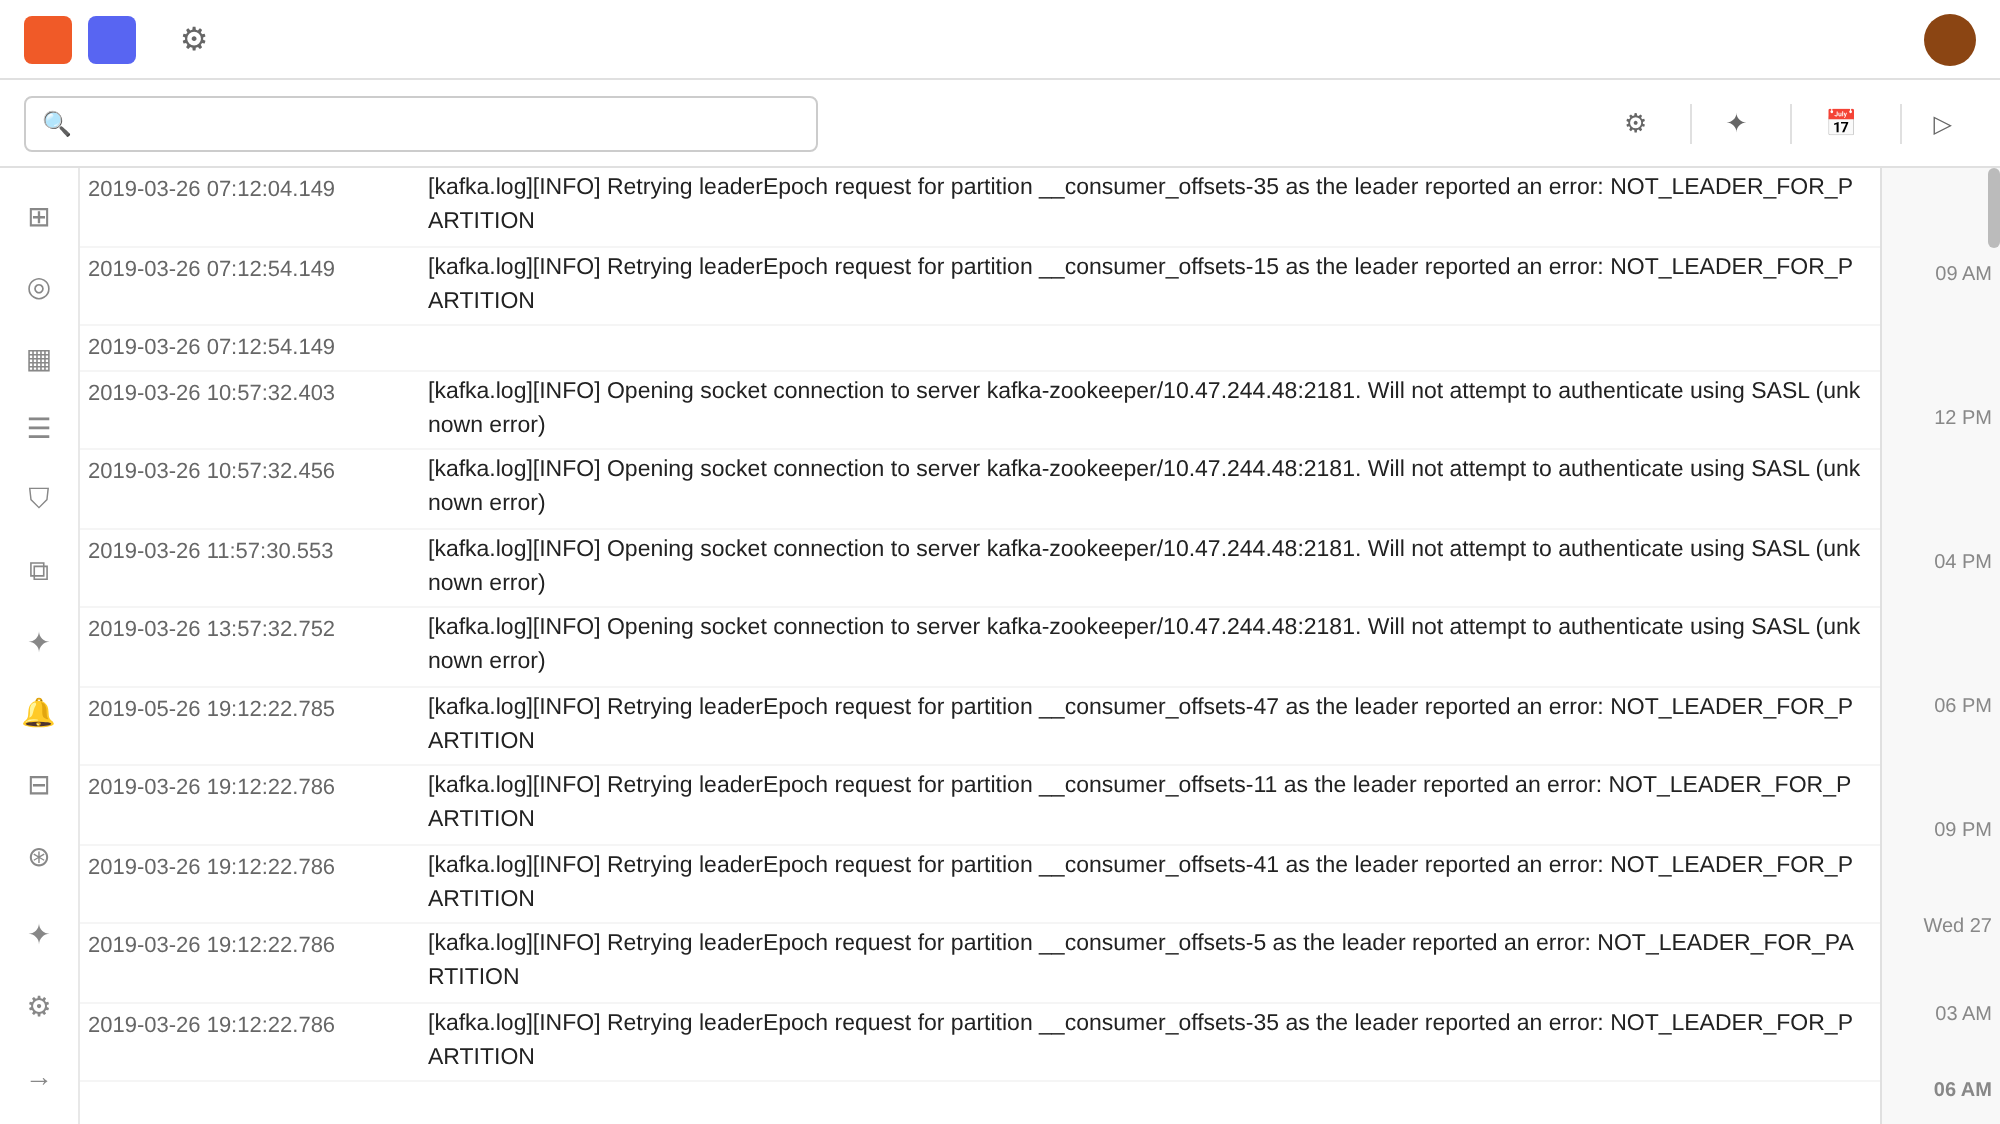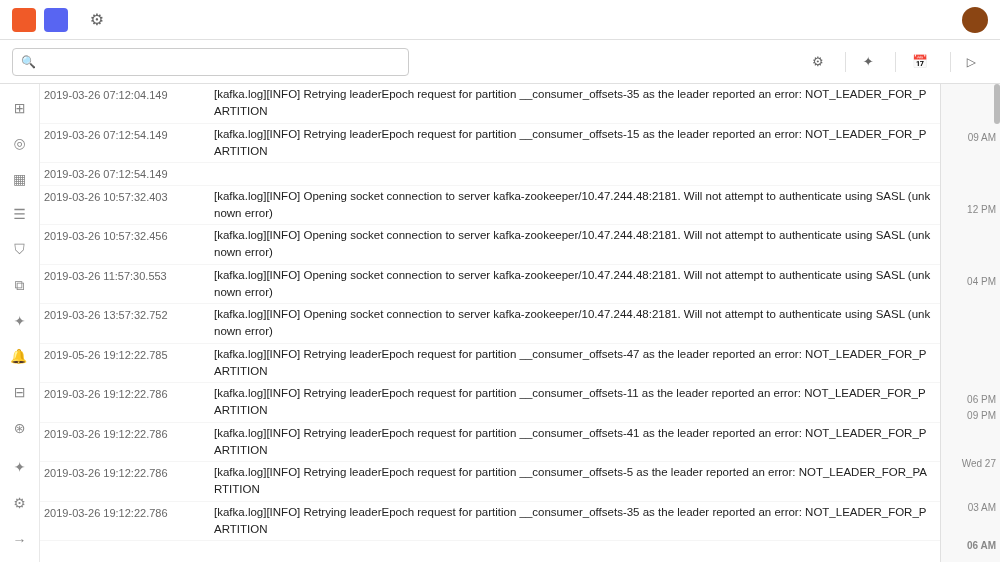--- a/index.html
+++ b/index.html
@@ -231,20 +231,20 @@
           <span class="log-message">[kafka.log][INFO] Retrying leaderEpoch request for partition __consumer_offsets-35 as the leader reported an error: NOT_LEADER_FOR_PARTITION</span>
         </div>
       </div>
 
     <div class="time-scrollbar" id="time-scrollbar">
 
       <div class="time-bar" style="top: 0px; height: 40px;"></div>
     <div class="time-label" style="top: 48px; padding-left: 45px;">09 AM</div>
         <div class="time-label" style="top: 120px;">12 PM</div>
         <div class="time-label" style="top: 192px;">04 PM</div>
-        <div class="time-label" style="top: 264px; margin-top: 46px;">06 PM</div>
+        <div class="time-label" style="top: 264px;">06 PM</div>
         <div class="time-label" style="top: 326.4px;">09 PM</div>
         <div class="time-label" style="top: 374.4px;">Wed 27</div>
         <div class="time-label" style="top: 417.6px;">03 AM</div>
         <div class="time-label" style="top: 456px; font-weight: bold;">06 AM</div>
       </div>
   </div>
 </div>
 
 </body></html>

